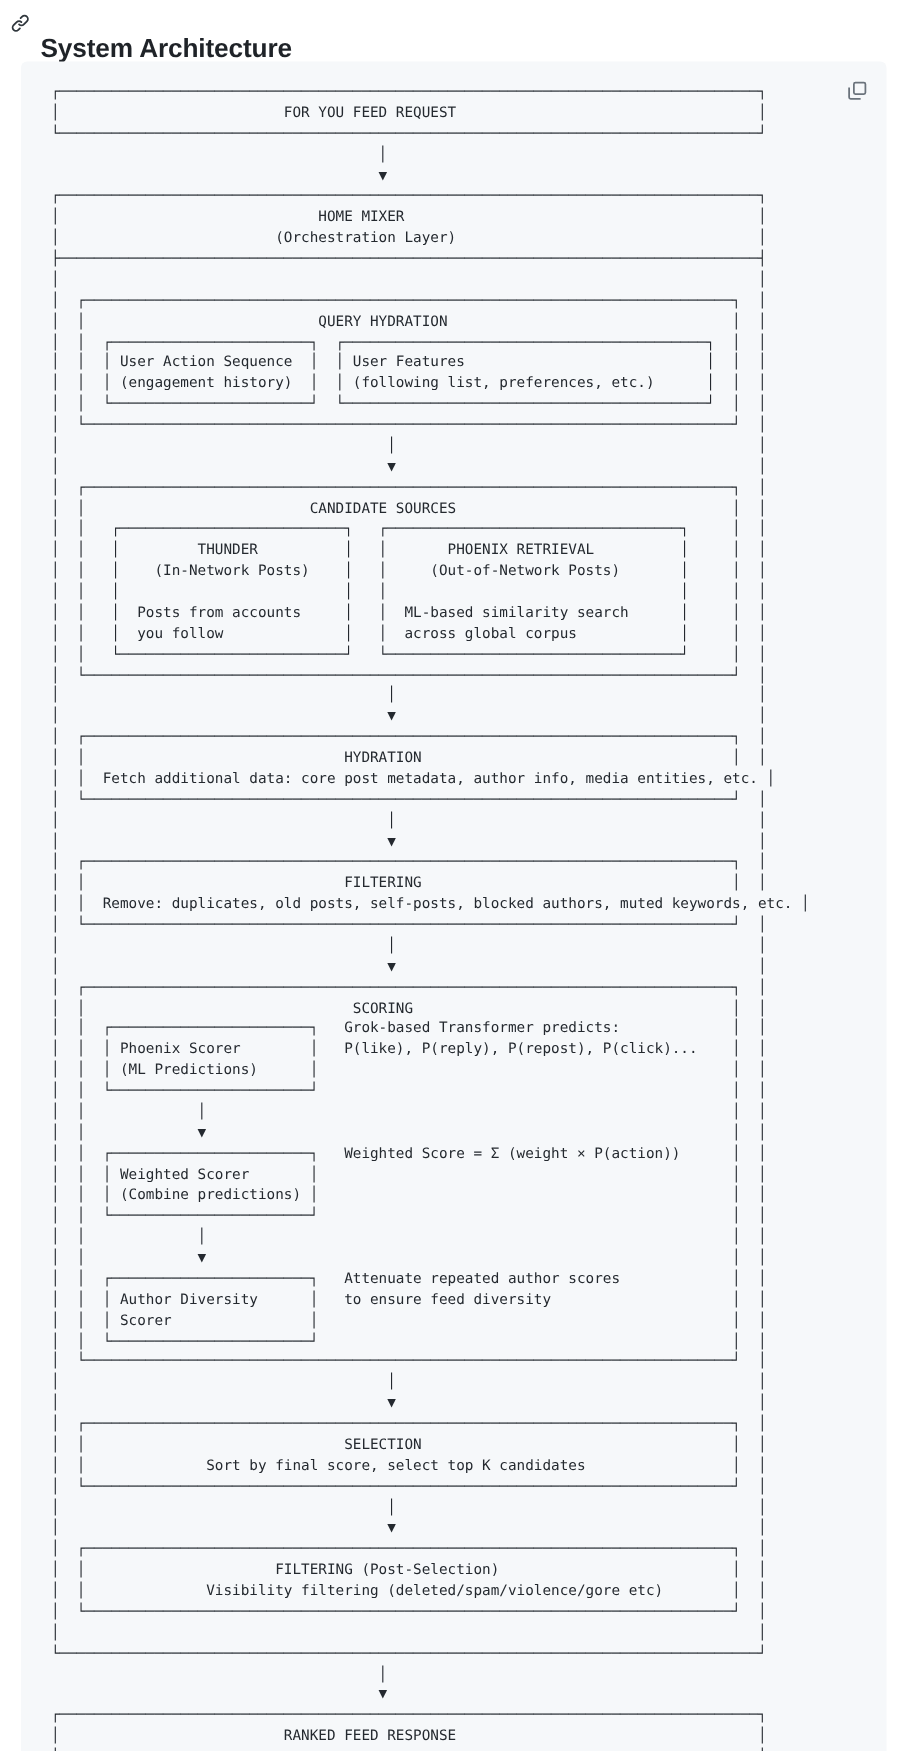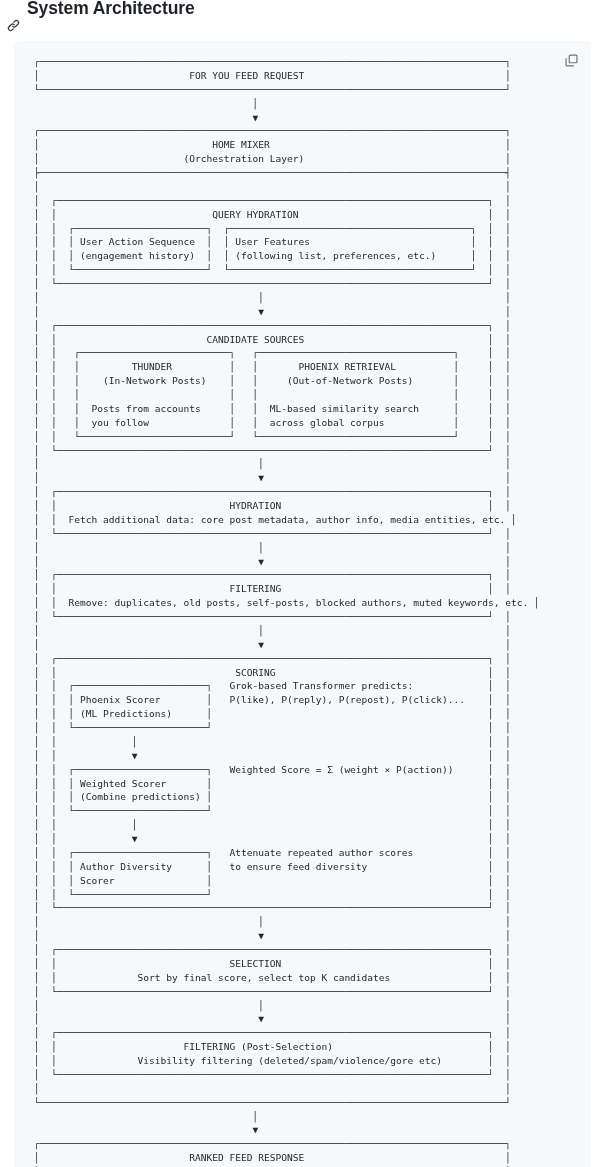--- a/index.html
+++ b/index.html
@@ -16,21 +16,21 @@
   .page {
     width: 600px;
     box-sizing: border-box;
     background: #ffffff;
     padding: 0;
   }
 
   
   .heading-row {
     display: flex;
-    align-items: flex-end;
+    align-items: flex-start;
     gap: 7px;
     padding: 9px 0 0 7px;
     height: 32px;
     box-sizing: border-box;
   }
   .anchor-icon {
     width: 13px;
     height: 13px;
     flex: 0 0 13px;
     color: #30373d;

